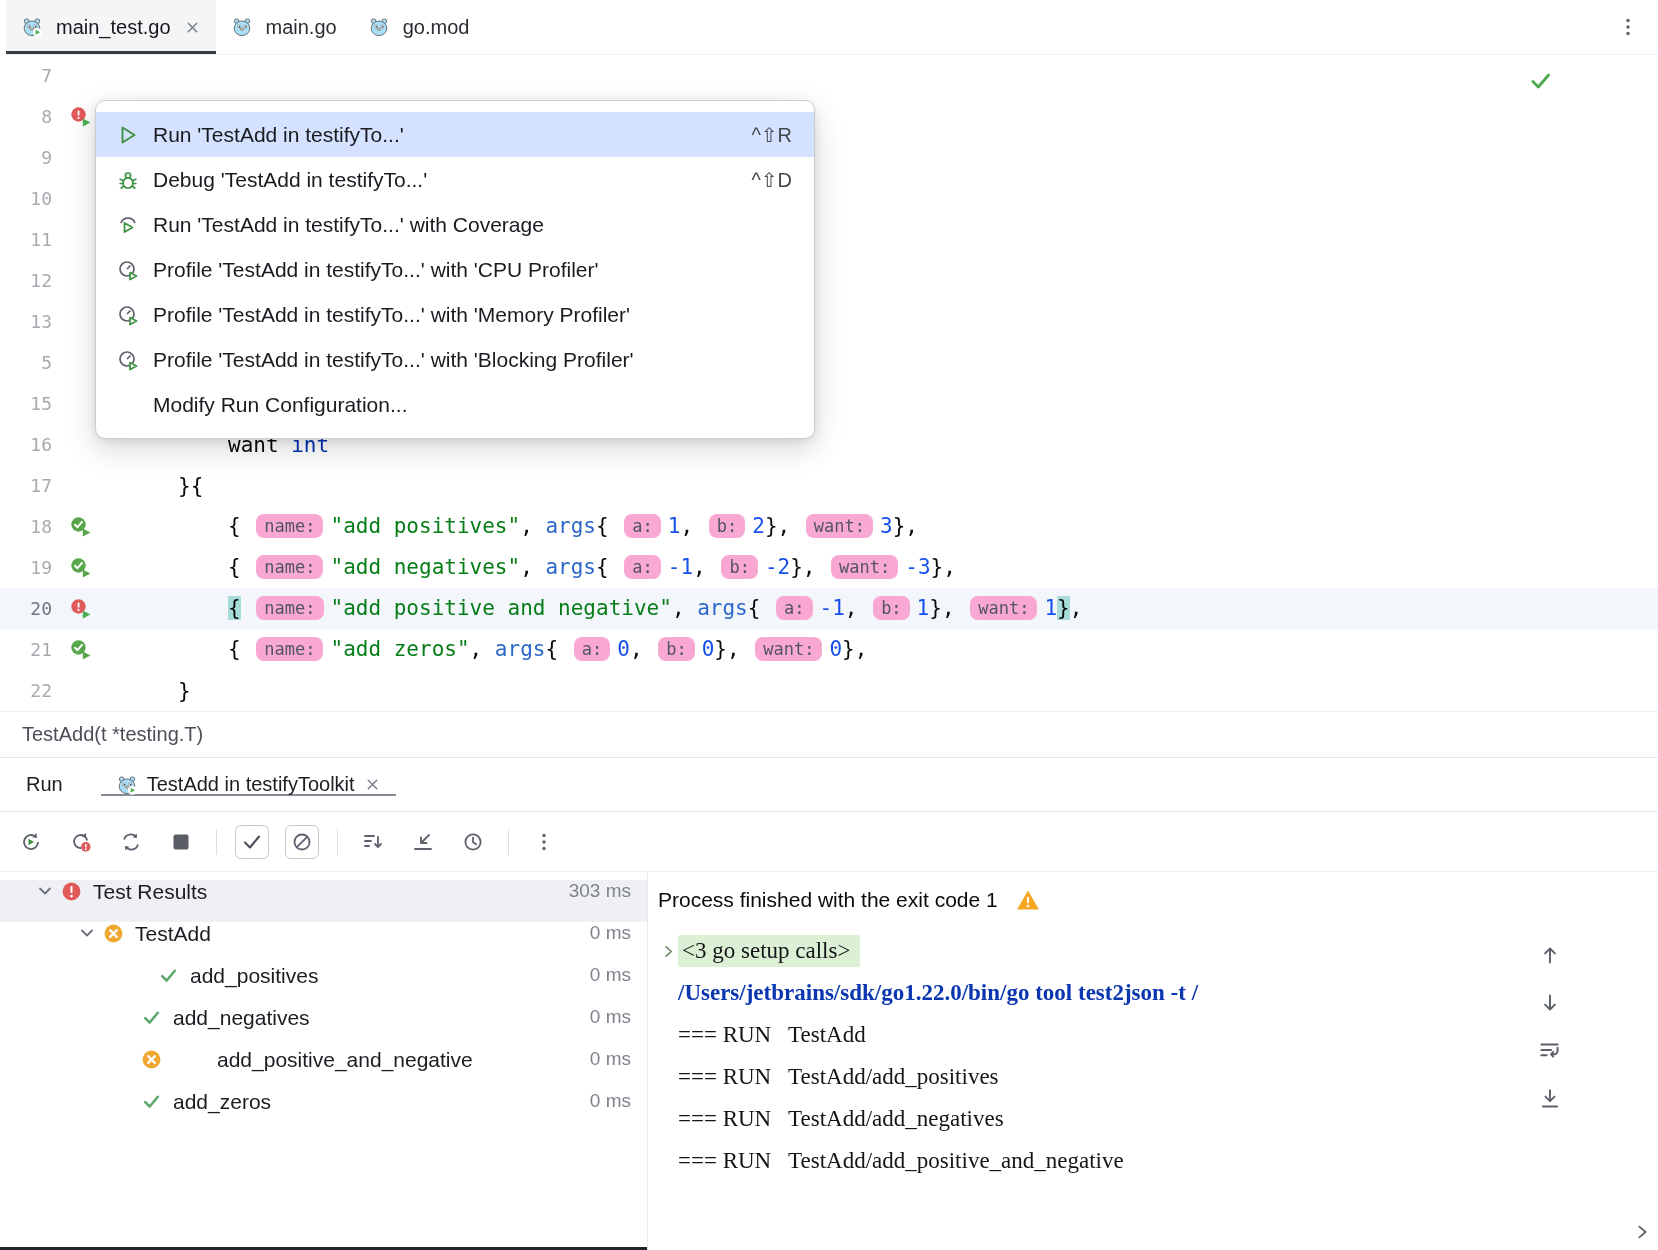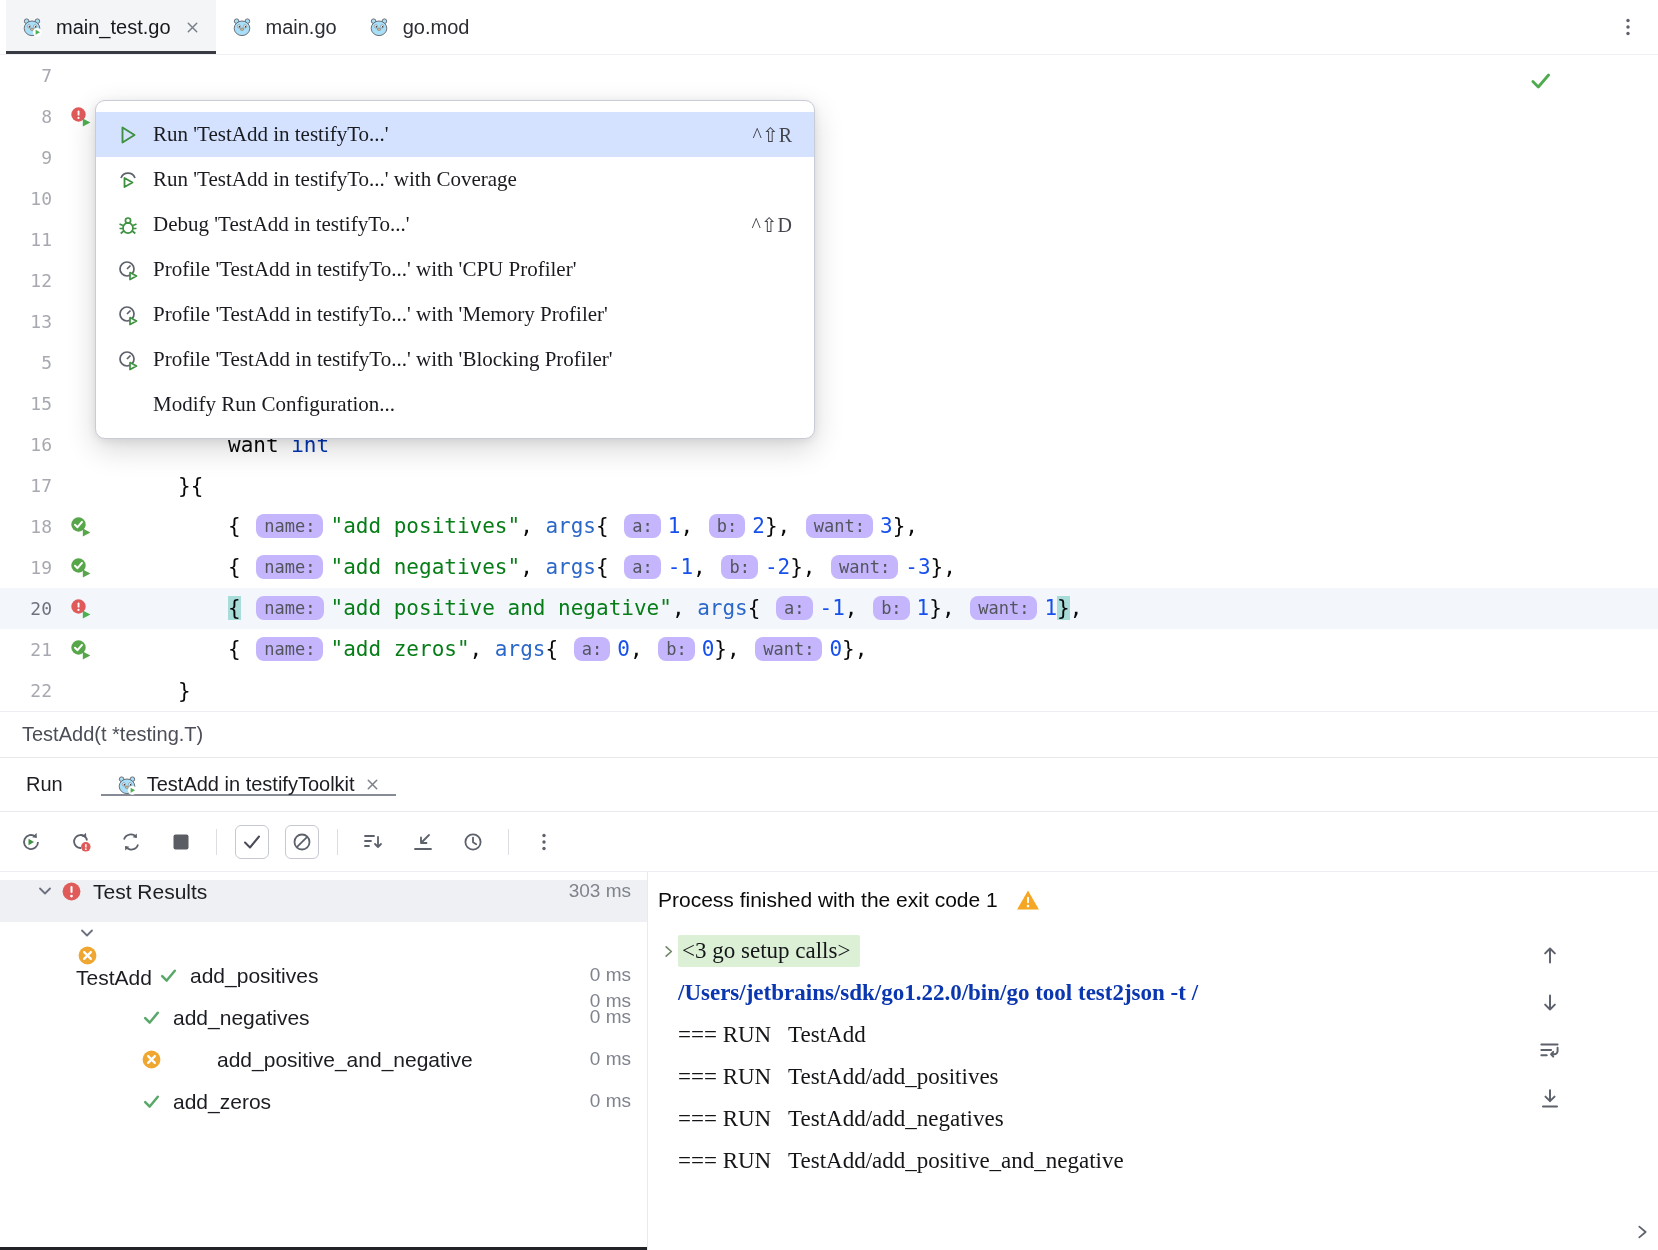--- a/index.html
+++ b/index.html
@@ -22,26 +22,26 @@
   .ed-num{width:58px;flex:none;text-align:right;padding-right:6px;color:#a7a9b0;font-size:18px}
   .ed-row.current .ed-num{color:#6e727e}
   .ed-ic{width:46px;flex:none;display:flex;align-items:center;justify-content:center}
   .ed-code{white-space:pre;color:#080808}
   .ed-code span{white-space:pre}
   .tk-plain{color:#080808}
   .tk-kw{color:#0033b3}
   .tk-str{color:#067d17}
   .tk-num{color:#1750eb}
   .tk-type{color:#2b67c8}
-  .tk-pill{display:inline-block;background:#c4b5fd;color:#53555c;border-radius:8px;padding:2px 8px;margin:0 7px 0 3px;font-size:17px;line-height:1.2;position:relative;top:-1px}
+  .tk-pill{display:inline-block;background:#f9a8d4;color:#53555c;border-radius:8px;padding:2px 8px;margin:0 7px 0 3px;font-size:17px;line-height:1.2;position:relative;top:-1px}
   .tk-hl{background:#a8dcd9}
   .inspection{position:absolute;top:13px;right:104px}
 
   
-  .popup{position:absolute;left:95px;top:45px;width:720px;background:#fff;border:1px solid #c9ccd6;border-radius:10px;box-shadow:0 10px 30px rgba(0,0,0,.16),0 2px 8px rgba(0,0,0,.08);padding:11px 0;font-family:Liberation Serif, serif;z-index:10}
+  .popup{position:absolute;left:95px;top:45px;width:720px;background:#fff;border:1px solid #c9ccd6;border-radius:10px;box-shadow:0 10px 30px rgba(0,0,0,.16),0 2px 8px rgba(0,0,0,.08);padding:11px 0;font-family:Liberation Sans, sans-serif;z-index:10}
   .menu-item{height:45px;display:flex;align-items:center;gap:13px;padding:0 22px 0 20px;font-size:21px;color:#191b20}
   .menu-item.selected{background:#d4e2ff}
   .menu-icon{width:24px;height:24px;flex:none;display:flex;align-items:center;justify-content:center}
   .menu-shortcut{margin-left:auto;color:#44464d;font-size:20px}
 
   
   .breadcrumb{position:absolute;top:711px;left:0;width:100%;height:46px;display:flex;align-items:center;padding-left:22px;border-top:1px solid #edeef2;font-size:20px;color:#4b4e57;background:#fff}
 
   
   .run-header{position:absolute;top:757px;left:0;width:100%;height:55px;display:flex;align-items:center;border-top:1px solid #e6e8ec;border-bottom:1px solid #e8eaee;background:#fff}
@@ -282,41 +282,41 @@
               </svg>
             </span>
           </span>
           <span class="menu-label">Run 'TestAdd in testifyTo...'</span>
           <span class="menu-shortcut">^⇧R</span>
         </div>
         <div class="menu-item">
           <span class="menu-icon">
             <span class="icon ">
               <svg width="24" height="24" viewBox="0 0 24 24">
-                <path d="M5 10 a7.5 7.5 0 0 1 14 0" fill="none" stroke="#5d616b" stroke-width="1.7"></path>
-                <path d="M8.5 10 L16.5 14.5 L8.5 19 Z" fill="none" stroke="#3e9141" stroke-width="1.8" stroke-linejoin="round"></path>
-              </svg>
-            </span>
-          </span>
-          <span class="menu-label">Run 'TestAdd in testifyTo...' with Coverage</span>
-        </div>
-        <div class="menu-item">
-          <span class="menu-icon">
-            <span class="icon ">
-              <svg width="24" height="24" viewBox="0 0 24 24">
                 <g fill="none" stroke="#3e9141" stroke-width="1.7">
                   <circle cx="12" cy="7.6" r="2.6"></circle>
                   <ellipse cx="12" cy="15" rx="5" ry="5.2"></ellipse>
                   <path d="M7 12.5 L3.5 11 M7 15.5 L3.5 15.5 M7.7 18 L4.7 20.5 M17 12.5 L20.5 11 M17 15.5 L20.5 15.5 M16.3 18 L19.3 20.5"></path>
                 </g>
               </svg>
             </span>
           </span>
           <span class="menu-label">Debug 'TestAdd in testifyTo...'</span>
           <span class="menu-shortcut">^⇧D</span>
+        </div>
+        <div class="menu-item">
+          <span class="menu-icon">
+            <span class="icon ">
+              <svg width="24" height="24" viewBox="0 0 24 24">
+                <path d="M5 10 a7.5 7.5 0 0 1 14 0" fill="none" stroke="#5d616b" stroke-width="1.7"></path>
+                <path d="M8.5 10 L16.5 14.5 L8.5 19 Z" fill="none" stroke="#3e9141" stroke-width="1.8" stroke-linejoin="round"></path>
+              </svg>
+            </span>
+          </span>
+          <span class="menu-label">Run 'TestAdd in testifyTo...' with Coverage</span>
         </div>
         <div class="menu-item">
           <span class="menu-icon">
             <span class="icon ">
               <svg width="24" height="24" viewBox="0 0 24 24">
                 <g fill="none" stroke="#5d616b" stroke-width="1.7">
                   <circle cx="11" cy="11" r="7"></circle>
                   <path d="M11 11 L14.5 7.5"></path>
                 </g>
                 <path d="M14 14.5 L20.5 18 L14 21.5 Z" fill="#fff" stroke="#3e9141" stroke-width="1.7" stroke-linejoin="round"></path>
@@ -475,21 +475,21 @@
             <span class="tree-icon icon">
               <svg width="21" height="21" viewBox="0 0 20 20">
                 <circle cx="10" cy="10" r="8.5" fill="#e15a5a"></circle>
                 <rect x="9" y="4.8" width="2" height="6.6" rx="1" fill="#fff"></rect>
                 <circle cx="10" cy="14.3" r="1.3" fill="#fff"></circle>
               </svg>
             </span>
             <span class="tree-label">Test Results</span>
             <span class="tree-time">303 ms</span>
           </div>
-          <div class="tree-row" style="padding-left: 76px; flex-direction: column;">
+          <div class="tree-row" style="padding-left: 76px;">
             <span class="tree-chevron icon">
               <svg width="20" height="20" viewBox="0 0 20 20">
                 <path d="M5 7.5 L10 12.5 L15 7.5" fill="none" stroke="#6c707e" stroke-width="1.8" stroke-linecap="round" stroke-linejoin="round"></path>
               </svg>
             </span>
             <span class="tree-icon icon">
               <svg width="21" height="21" viewBox="0 0 20 20">
                 <circle cx="10" cy="10" r="8.5" fill="#f0a732"></circle>
                 <path d="M6.8 6.8 L13.2 13.2 M13.2 6.8 L6.8 13.2" stroke="#fff" stroke-width="2.1" stroke-linecap="round" fill="none"></path>
               </svg>

